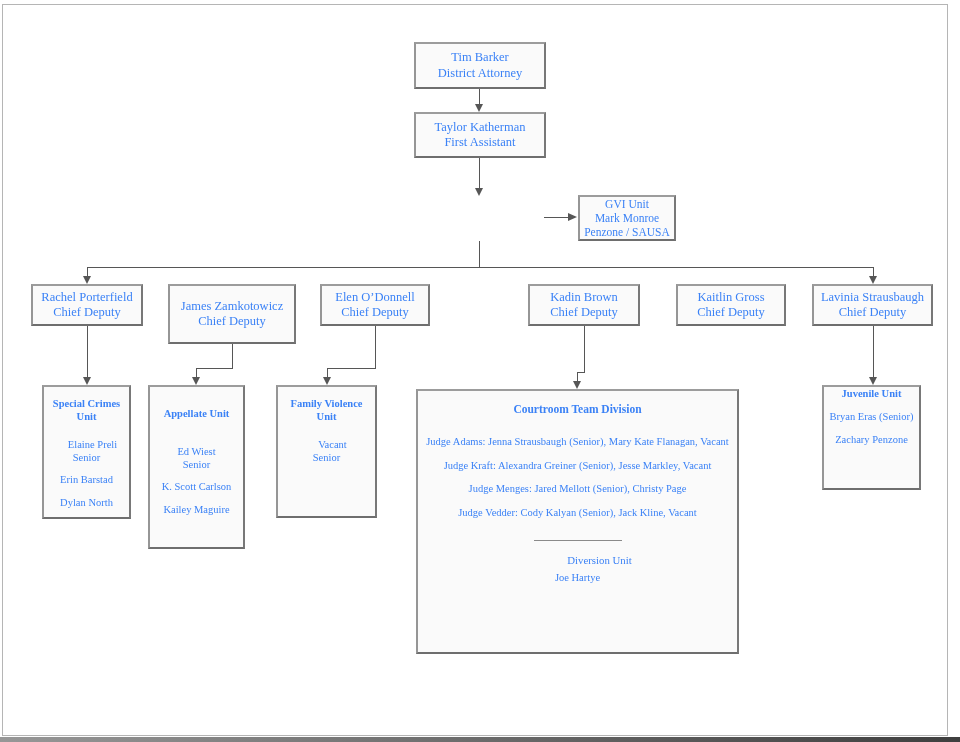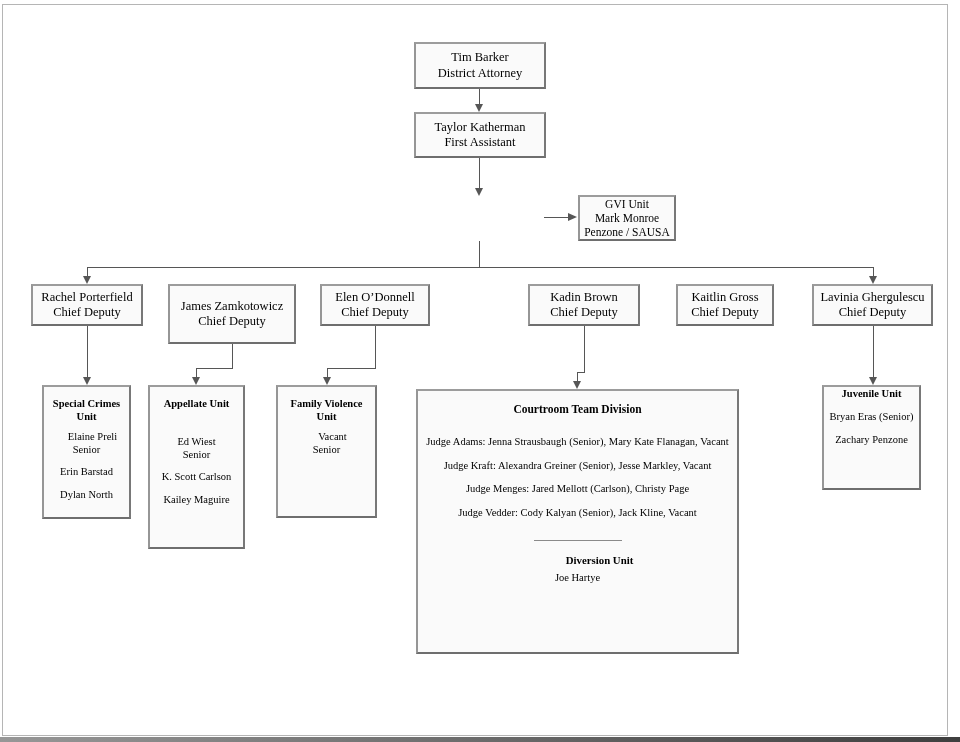--- a/index.html
+++ b/index.html
@@ -12,37 +12,37 @@
     border:1px solid #b5b5b5;background:#ffffff;
   }
   .bottom-bar{
     position:absolute;left:0;top:737px;width:960px;height:5px;
     background:linear-gradient(to right,#979797,#3f3f3f);
   }
   .node{
     position:absolute;box-sizing:border-box;background:#fafafa;
     border:2px solid;border-color:#9c9c9c #787878 #6e6e6e #969696;
     display:flex;flex-direction:column;align-items:center;justify-content:center;
-    text-align:center;color:#000000;
+    text-align:center;color:#3b82f6;
   }
   .node .line{white-space:nowrap;}
   .name-node{font-size:12.5px;line-height:15.5px;}
   .gvi-node{font-size:11.5px;line-height:14px;}
   .unit-node{justify-content:flex-start;font-size:10.5px;line-height:12.5px;}
   .unit-title{font-weight:bold;line-height:13px;}
-  .m-first{margin-top:8px;padding-left:12px;}
+  .m-first{margin-top:16px;padding-left:12px;}
   .m-first-lg{margin-top:26px;}
   .m-first-sm{margin-top:11px;}
   .m-gap{margin-top:10px;}
   .court-node{justify-content:flex-start;padding-top:11px;}
   .ct-title{font-size:11.5px;font-weight:bold;line-height:14px;}
   .ct-row{font-size:10.5px;line-height:13px;margin-top:10.5px;white-space:nowrap;}
   .ct-row-first{margin-top:19px;}
   .ct-sep{width:88px;border-top:1px solid #8a8a8a;margin-top:21px;}
-  .ct-sub{margin-top:13px;font-size:10.8px;font-weight:bold;line-height:13px;margin-left:44px;}
+  .ct-sub{margin-top:13px;font-size:10.8px;font-weight:normal;line-height:13px;margin-left:44px;}
   .ct-member{margin-top:4px;font-size:10.5px;line-height:13px;}
   .vline{position:absolute;width:1px;background:#565656;}
   .hline{position:absolute;height:1px;background:#565656;}
   .arr-down{
     position:absolute;width:0;height:0;
     border-left:4px solid transparent;border-right:4px solid transparent;
     border-top:8px solid #565656;
   }
   .arr-right{
     position:absolute;width:0;height:0;
@@ -119,58 +119,58 @@
     <div class="line">Chief Deputy</div>
   </div>
   <div class="node name-node" style="left:320px;top:284px;width:110px;height:42px">
     <div class="line">Elen O’Donnell</div>
     <div class="line">Chief Deputy</div>
   </div>
   <div class="node name-node" style="left:528px;top:284px;width:112px;height:42px">
     <div class="line">Kadin Brown</div>
     <div class="line">Chief Deputy</div>
   </div>
-  <div class="node name-node" style="left:676px;top:284px;width:98px;height:42px">
+  <div class="node name-node" style="left:676px;top:284px;width:110px;height:42px">
     <div class="line">Kaitlin Gross</div>
     <div class="line">Chief Deputy</div>
   </div>
   <div class="node name-node" style="left:812px;top:284px;width:121px;height:42px">
-    <div class="line">Lavinia Ghergulescu</div>
+    <div class="line">Lavinia Strausbaugh</div>
     <div class="line">Chief Deputy</div>
   </div>
 
   <div class="node unit-node" style="left:42px;top:385px;width:89px;height:134px;padding-top:10px">
     <div class="unit-title">Special Crimes</div>
     <div class="unit-title">Unit</div>
     <div class="line m-first">Elaine Preli</div>
     <div class="line">Senior</div>
     <div class="line m-gap">Erin Barstad</div>
     <div class="line m-gap">Dylan North</div>
   </div>
 
-  <div class="node unit-node" style="left:148px;top:385px;width:97px;height:164px;padding-top:10px">
+  <div class="node unit-node" style="left:148px;top:385px;width:97px;height:164px;padding-top:20px">
     <div class="unit-title">Appellate Unit</div>
     <div class="line m-first-lg">Ed Wiest</div>
     <div class="line">Senior</div>
     <div class="line m-gap">K. Scott Carlson</div>
     <div class="line m-gap">Kailey Maguire</div>
   </div>
 
   <div class="node unit-node" style="left:276px;top:385px;width:101px;height:133px;padding-top:10px">
     <div class="unit-title">Family Violence</div>
     <div class="unit-title">Unit</div>
     <div class="line m-first">Vacant</div>
     <div class="line">Senior</div>
   </div>
 
   <div class="node court-node" style="left:416px;top:389px;width:323px;height:265px">
     <div class="ct-title">Courtroom Team Division</div>
     <div class="ct-row ct-row-first">Judge Adams: Jenna Strausbaugh (Senior), Mary Kate Flanagan, Vacant</div>
     <div class="ct-row">Judge Kraft: Alexandra Greiner (Senior), Jesse Markley, Vacant</div>
-    <div class="ct-row">Judge Menges: Jared Mellott (Carlson), Christy Page</div>
+    <div class="ct-row">Judge Menges: Jared Mellott (Senior), Christy Page</div>
     <div class="ct-row">Judge Vedder: Cody Kalyan (Senior), Jack Kline, Vacant</div>
     <div class="ct-sep"></div>
     <div class="ct-sub">Diversion Unit</div>
     <div class="ct-member">Joe Hartye</div>
   </div>
 
   <div class="node unit-node" style="left:822px;top:385px;width:99px;height:105px;">
     <div class="unit-title">Juvenile Unit</div>
     <div class="line m-first-sm">Bryan Eras (Senior)</div>
     <div class="line m-gap">Zachary Penzone</div>

